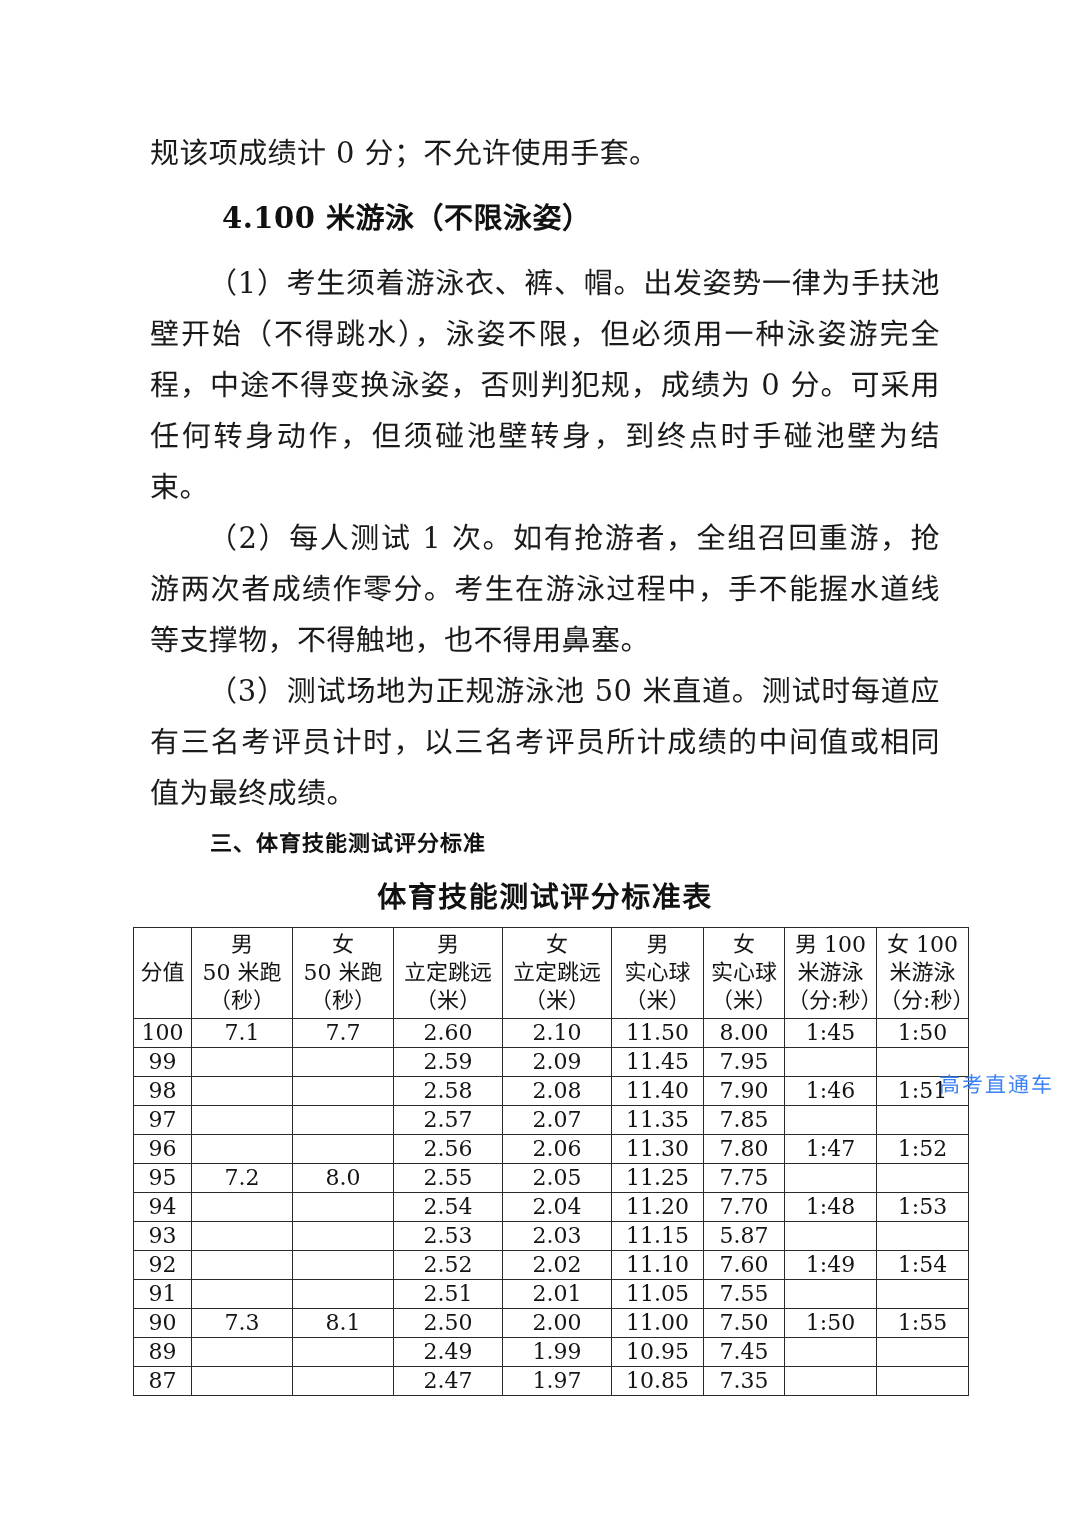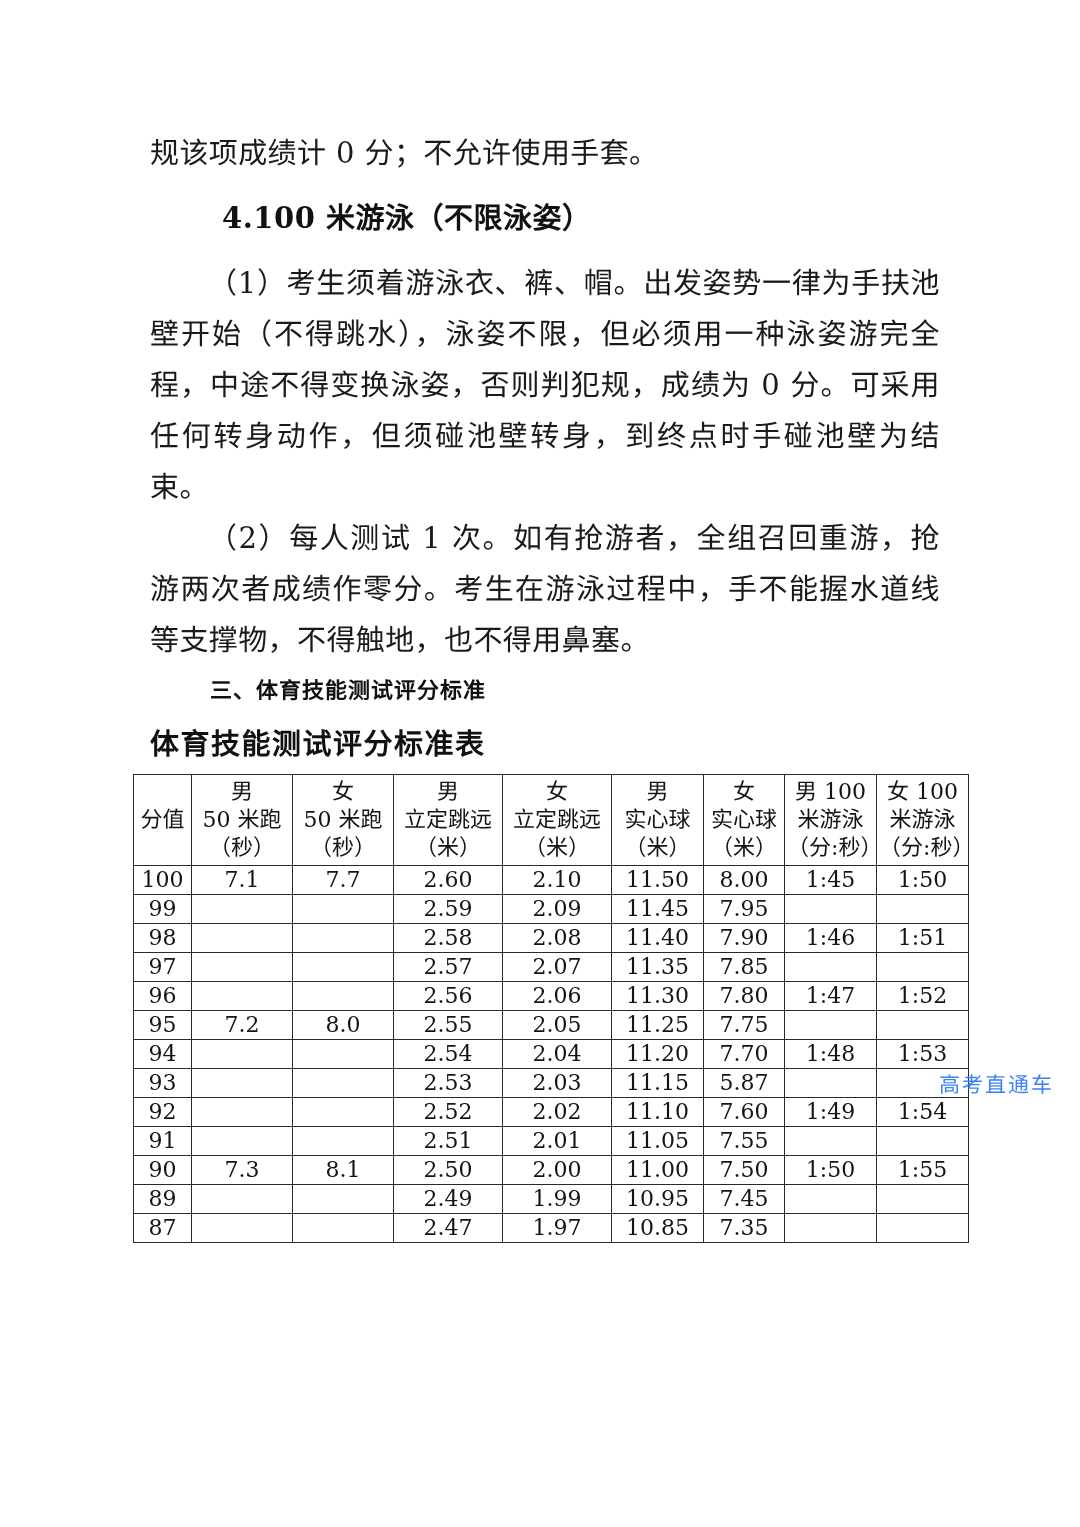--- a/index.html
+++ b/index.html
@@ -68,21 +68,21 @@
     text-indent: 60px;
     margin: 0;
     letter-spacing: 1px;
   }
 
   
   .table-caption {
     font-size: 29px;
     line-height: 48px;
     font-weight: bold;
-    text-align: left;
+    text-align: center;
     margin: 4px 0 6px 0;
     letter-spacing: 1.5px;
   }
 
   
   .score-table-wrap {
     margin-top: 2px;
   }
   table.score-table {
     border-collapse: collapse;
@@ -139,20 +139,21 @@
   <div class="content">
 
     <p class="para cont">规该项成绩计 0 分；不允许使用手套。</p>
 
     <p class="subhead">4.100 米游泳（不限泳姿）</p>
 
     <p class="para indent">（1）考生须着游泳衣、裤、帽。出发姿势一律为手扶池壁开始（不得跳水），泳姿不限，但必须用一种泳姿游完全程，中途不得变换泳姿，否则判犯规，成绩为 0 分。可采用任何转身动作，但须碰池壁转身，到终点时手碰池壁为结束。</p>
 
     <p class="para indent">（2）每人测试 1 次。如有抢游者，全组召回重游，抢游两次者成绩作零分。考生在游泳过程中，手不能握水道线等支撑物，不得触地，也不得用鼻塞。</p>
 
+    <p class="para indent">（3）测试场地为正规游泳池 50 米直道。测试时每道应有三名考评员计时，以三名考评员所计成绩的中间值或相同值为最终成绩。</p>
 
     <p class="sect-head">三、体育技能测试评分标准</p>
 
     <p class="table-caption">体育技能测试评分标准表</p>
 
     <div class="score-table-wrap">
       <table class="score-table">
         <colgroup>
           <col class="c-score">
             <col class="c-run">

